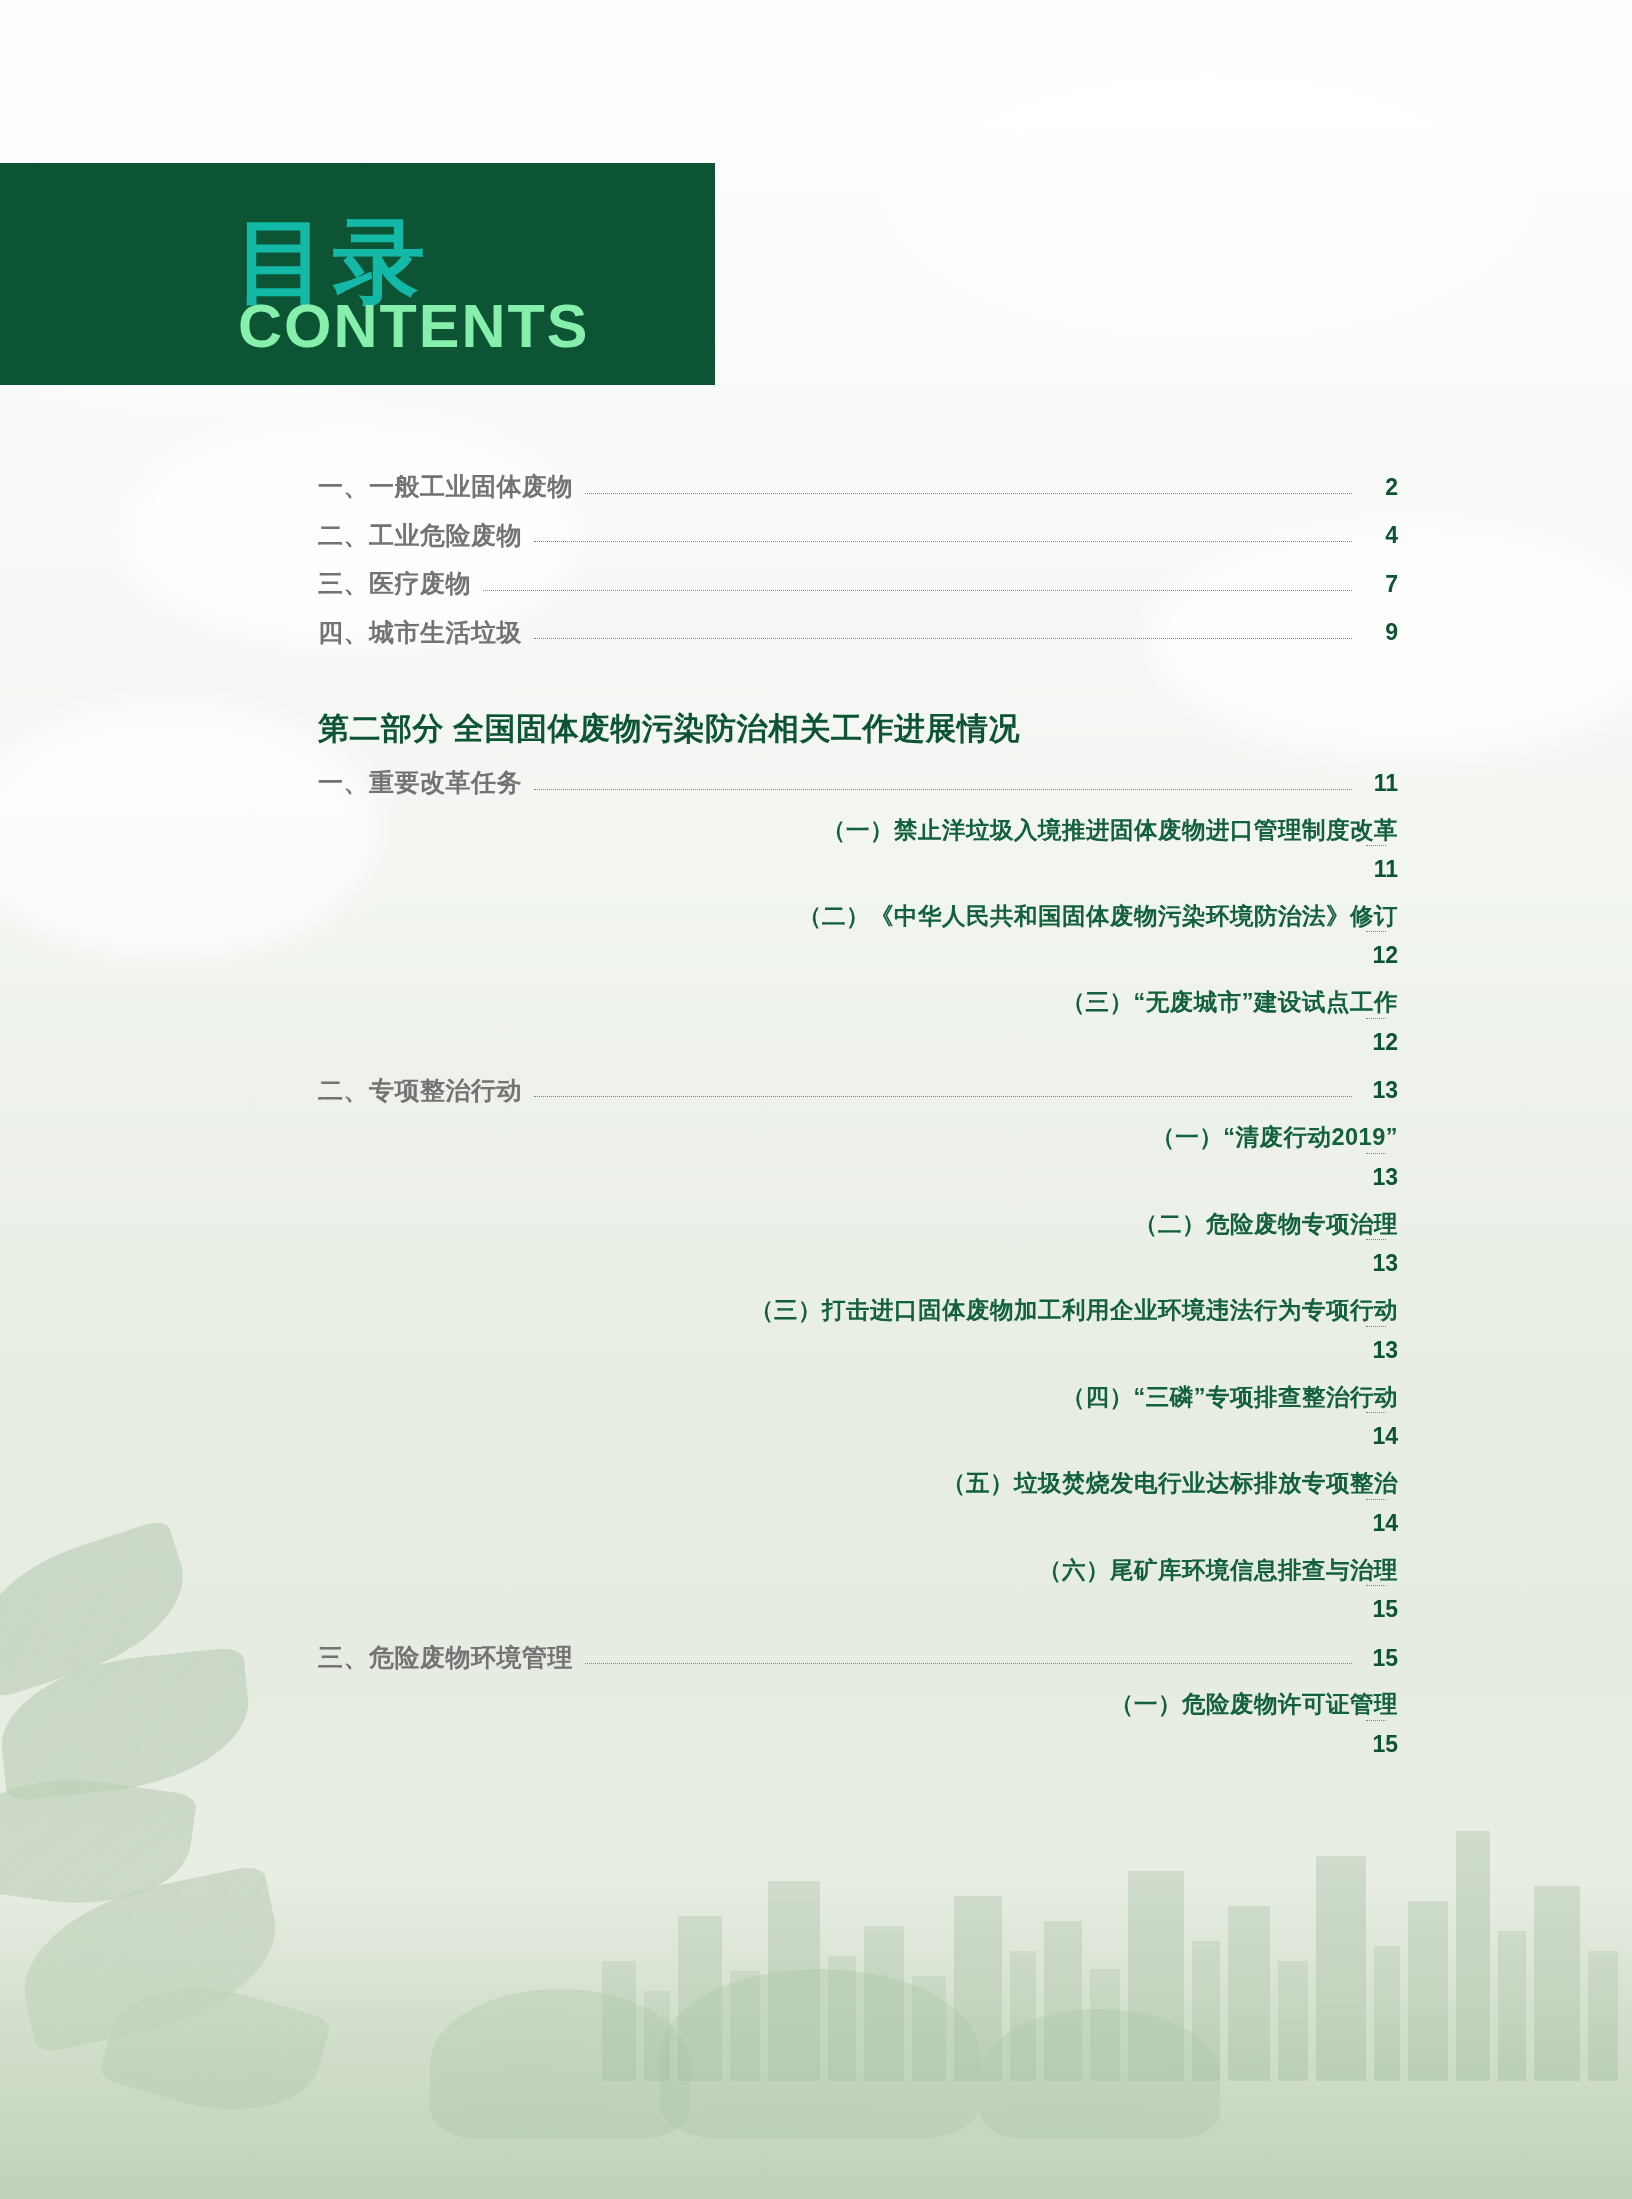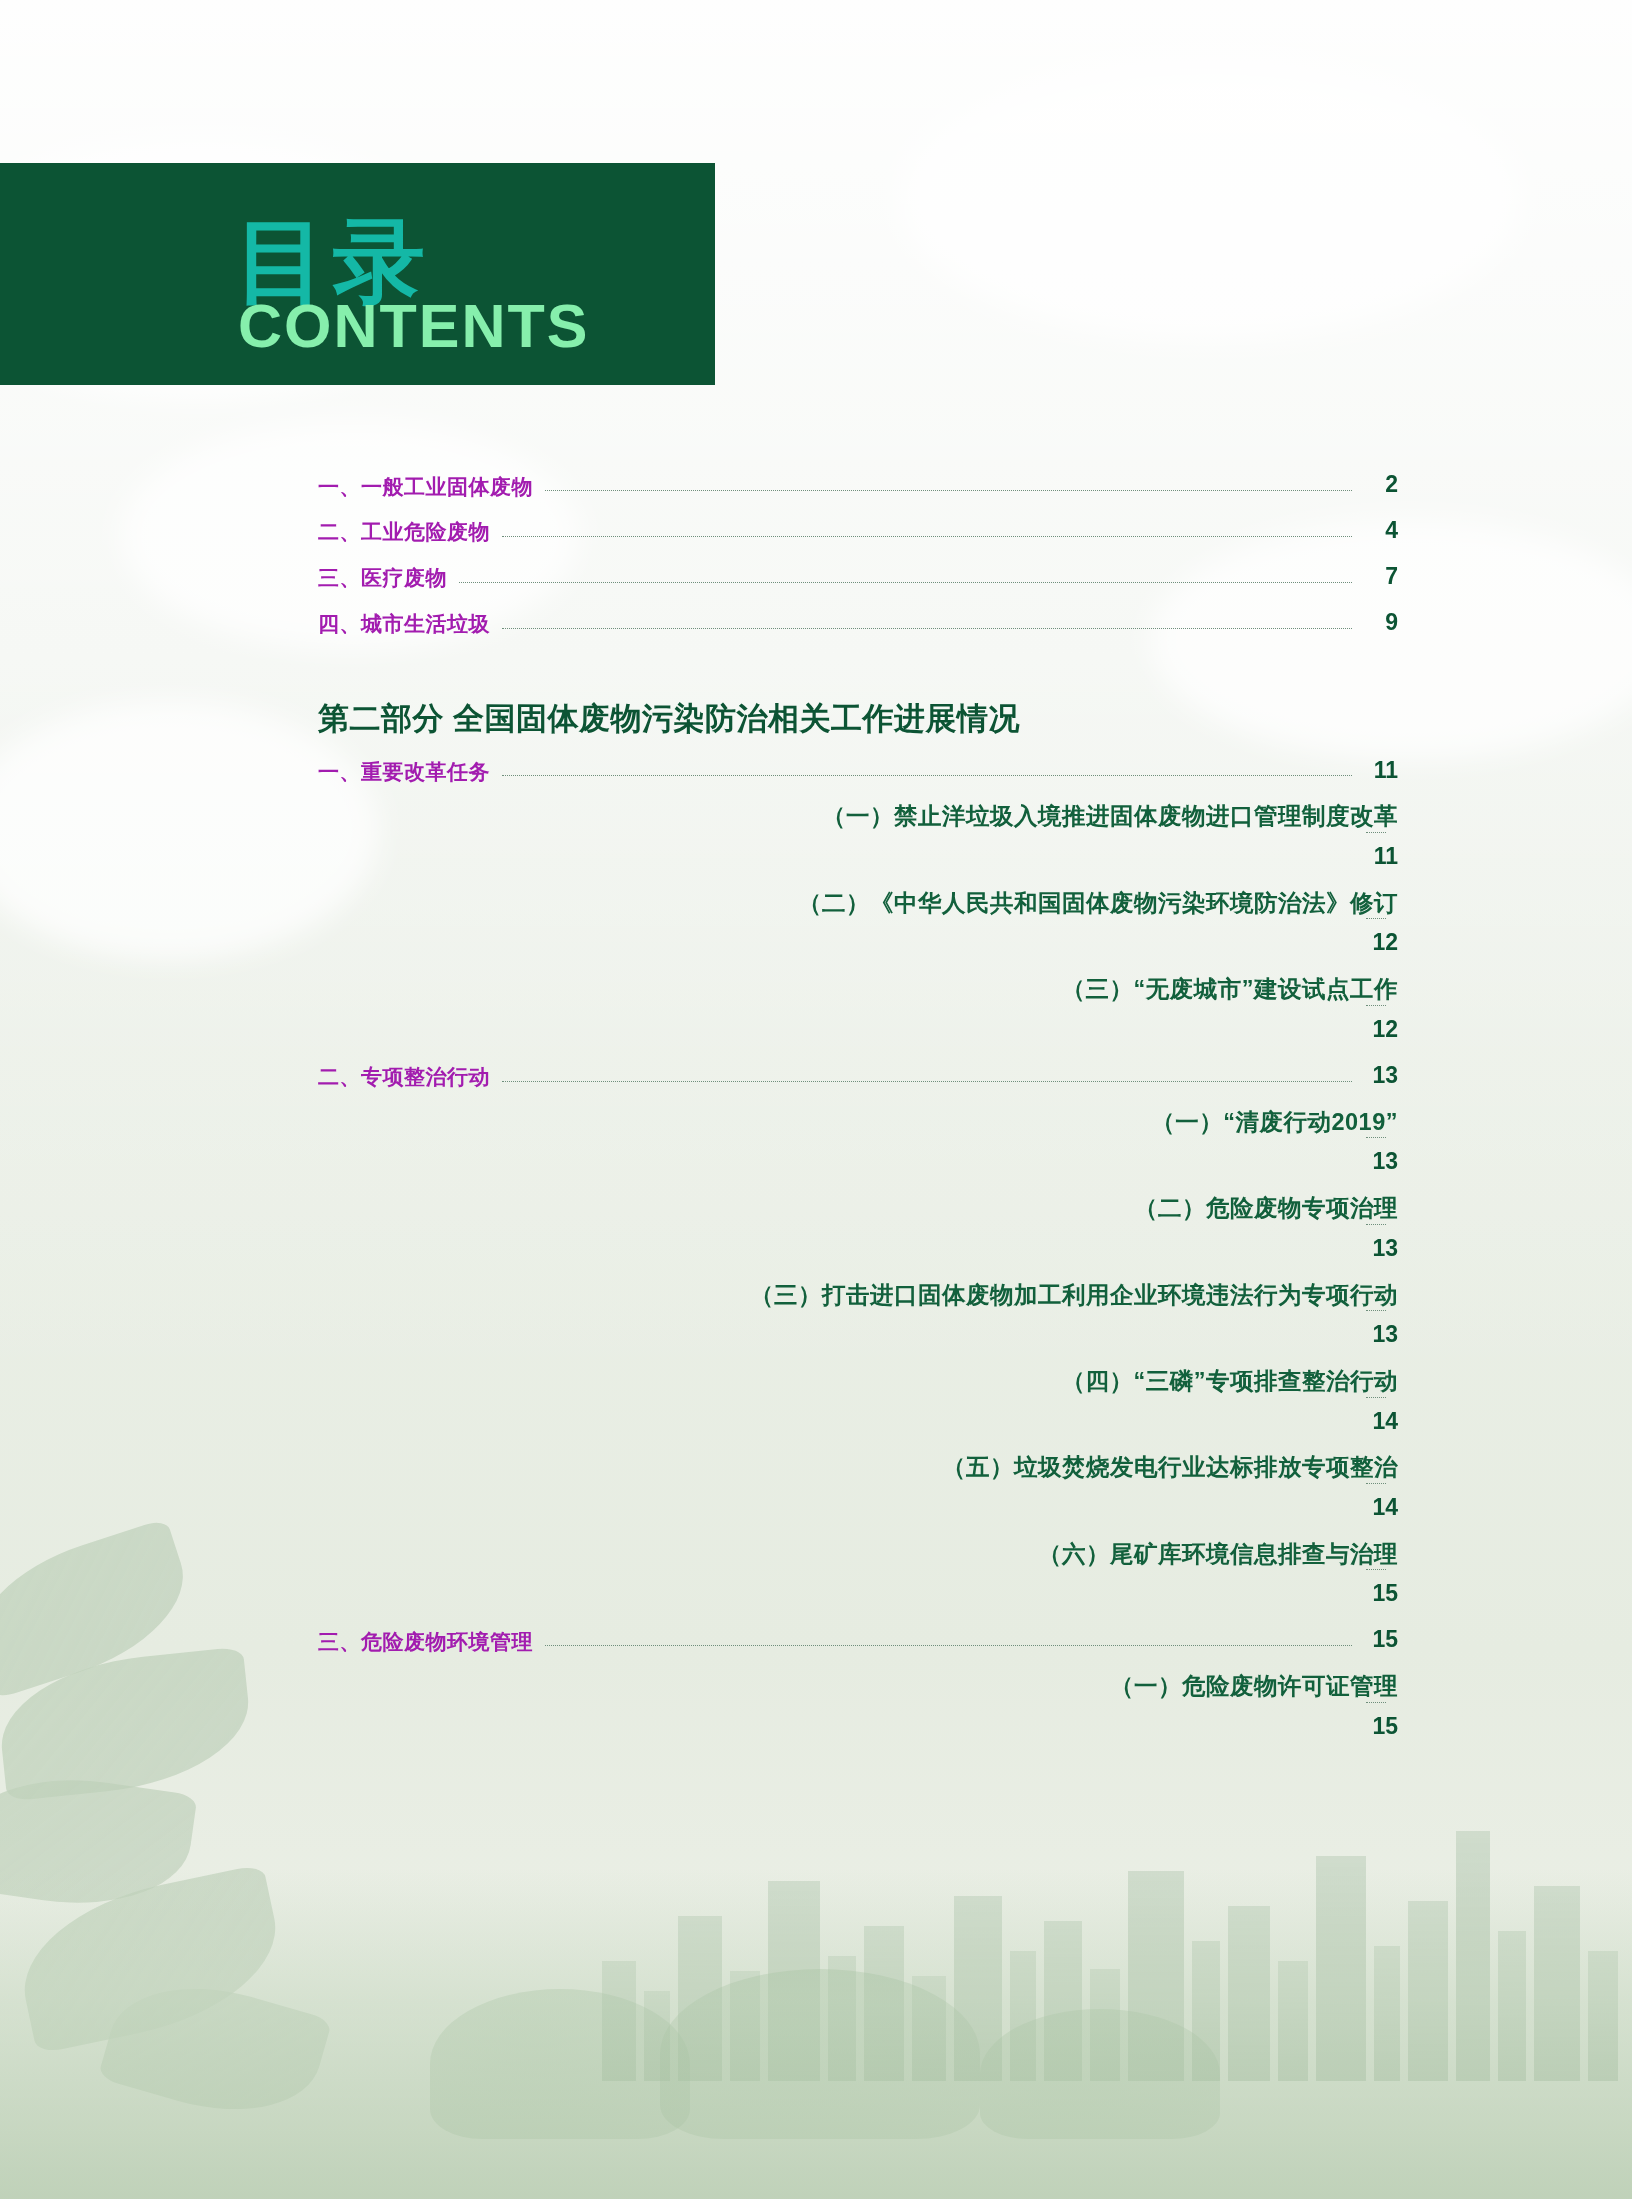--- a/index.html
+++ b/index.html
@@ -124,24 +124,24 @@
   .part-title.second { padding-top: 44px; }
 
   .entry {
     display: flex;
     align-items: flex-end;
     margin: 0 0 16px 0;
     color: #0c5434;
   }
   .entry .label {
     white-space: nowrap;
-    font-size: 21px;
+    font-size: 25px;
     font-weight: bold;
     letter-spacing: 0.5px;
-    color: #a21caf;
+    color: #737373;
     line-height: 1.3;
   }
   .entry.sub .label {
     font-size: 23.5px;
     font-weight: bold;
     color: #12603c;
   }
   .entry .dots {
     flex: 1 1 auto;
     border-bottom: 1.6px dotted #6f8f7c;

